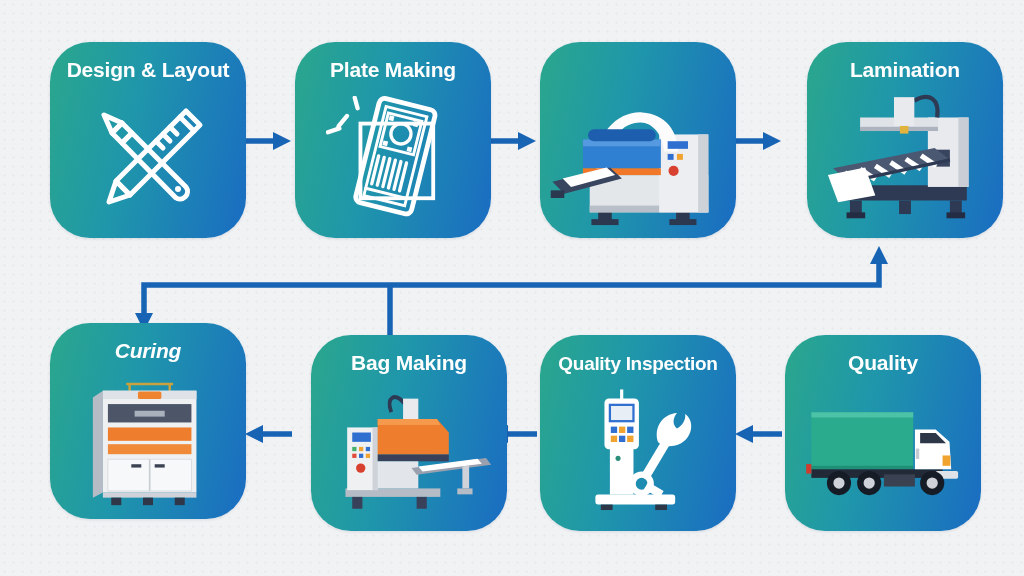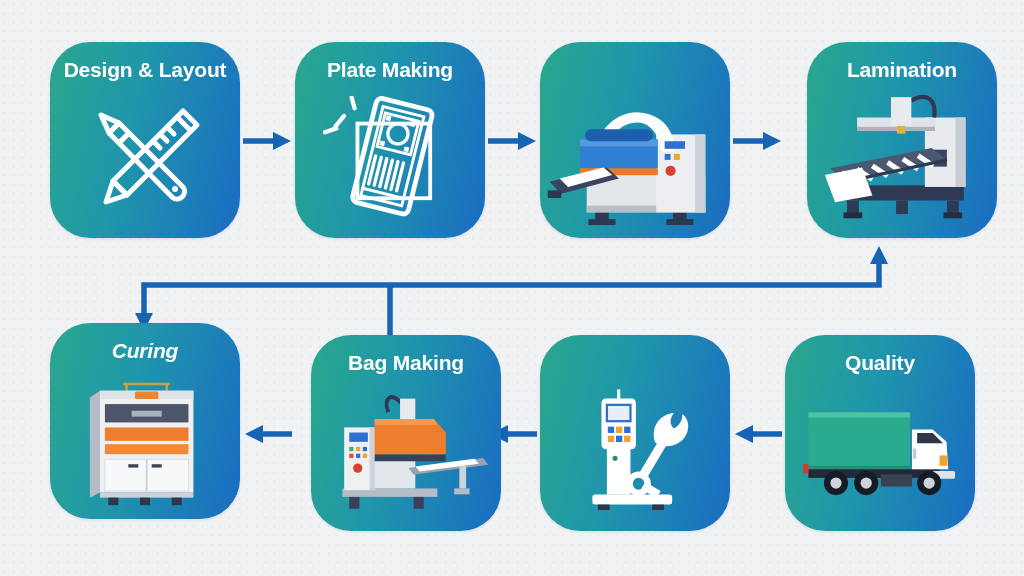--- a/index.html
+++ b/index.html
@@ -16,20 +16,21 @@
     background-size:9px 9px, auto;
   }
   .tile{
     position:absolute;width:190px;height:196px;border-radius:40px;
     background:linear-gradient(103deg,
       var(--tile-gradient-green,#2aa78c) 0%,
       #1f96ab 42%,
       var(--tile-gradient-blue,#1a6cc2) 100%);
     box-shadow:0 1px 3px rgba(30,60,90,.12);
     z-index:2;
+    padding-left:6px;
   }
   .tile-label{
     position:absolute;top:16px;left:0;right:0;text-align:center;
     color:var(--label-white,#fff);font-size:21px;font-weight:700;
     letter-spacing:-0.2px;white-space:nowrap;
   }
   .tile-label.small{font-size:19px;letter-spacing:-0.3px;top:18px;}
   .tile-icon{
     position:absolute;top:44px;bottom:6px;left:0;right:0;
     display:flex;align-items:center;justify-content:center;
@@ -244,20 +245,21 @@
         <rect x="68" y="96" width="48" height="32" fill="#e2e5e9"></rect>
         <polygon points="108,104 196,92 202,100 114,112" fill="#9aa0ae"></polygon>
         <polygon points="116,102 186,93 191,99 121,108" fill="#ffffff"></polygon>
         <polygon points="168,102 176,101 176,128 168,128" fill="#cfd3d9"></polygon>
         <rect x="162" y="128" width="18" height="7" fill="#b6bcc6"></rect>
       </svg>
     </div>
   </div>
 
   <div class="tile" id="t6">
+    <div class="tile-label small">Quality Inspection</div>
     <div class="tile-icon">
       <svg width="140" height="136" viewBox="0 0 150 150">
         <line x1="57" y1="18" x2="57" y2="6" stroke="#fff" stroke-width="3.5"></line>
         <rect x="28" y="122" width="88" height="11" rx="3" fill="#fff"></rect>
         <rect x="34" y="133" width="13" height="6" fill="#2d3748"></rect>
         <rect x="94" y="133" width="13" height="6" fill="#2d3748"></rect>
         <rect x="44" y="68" width="26" height="54" fill="#fff"></rect>
         <circle cx="53" cy="82" r="2.8" fill="#2a8f7a"></circle>
         <rect x="38" y="16" width="38" height="56" rx="5" fill="#fff"></rect>
         <rect x="44" y="23" width="26" height="18" fill="#e8eef6" stroke="#2f6fd0" stroke-width="2.5"></rect>

